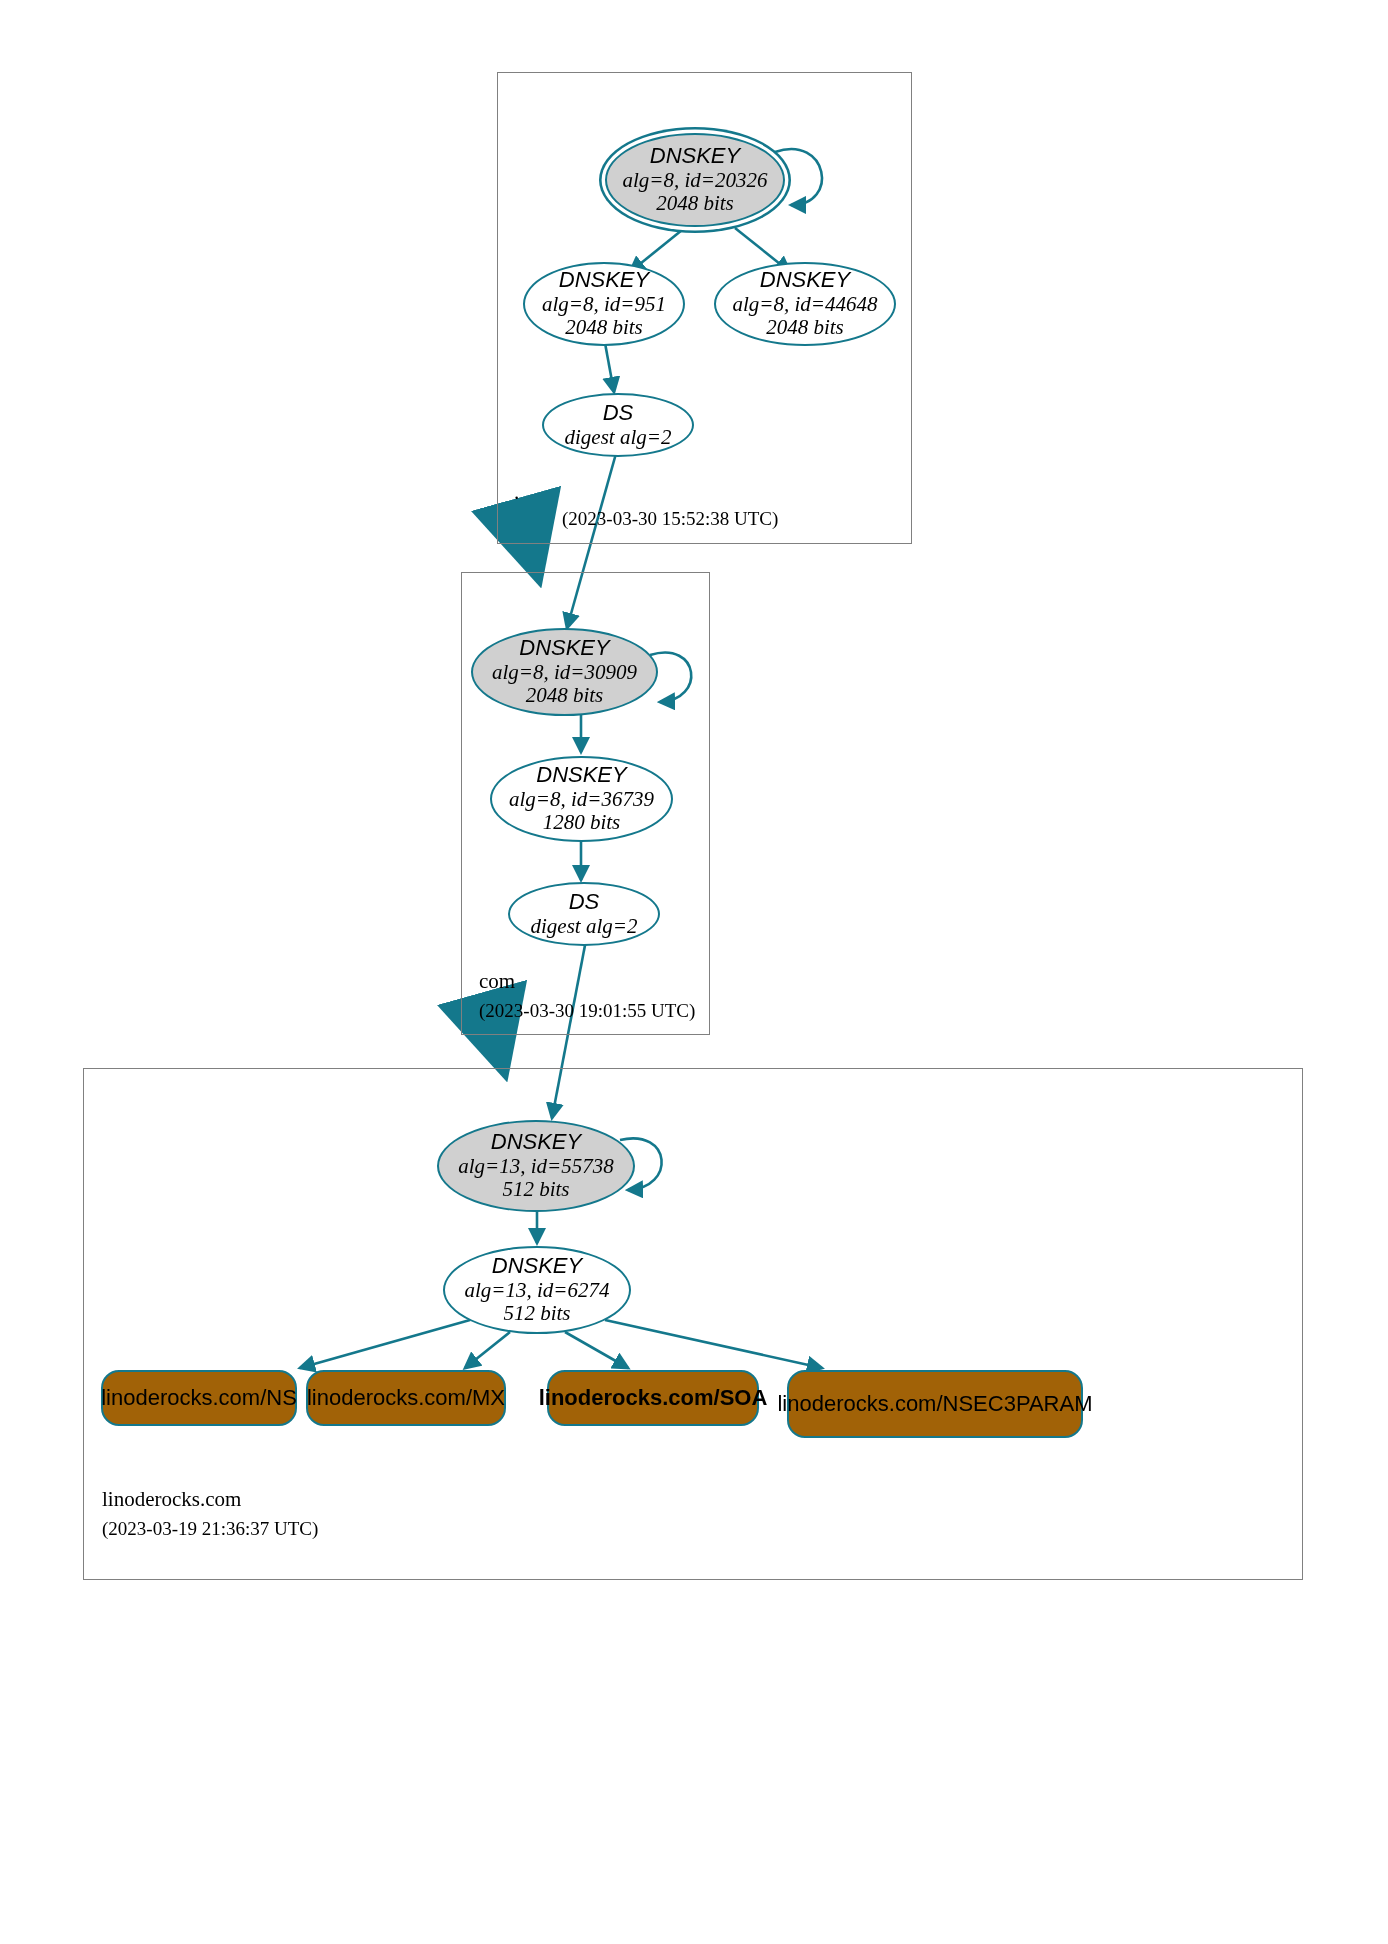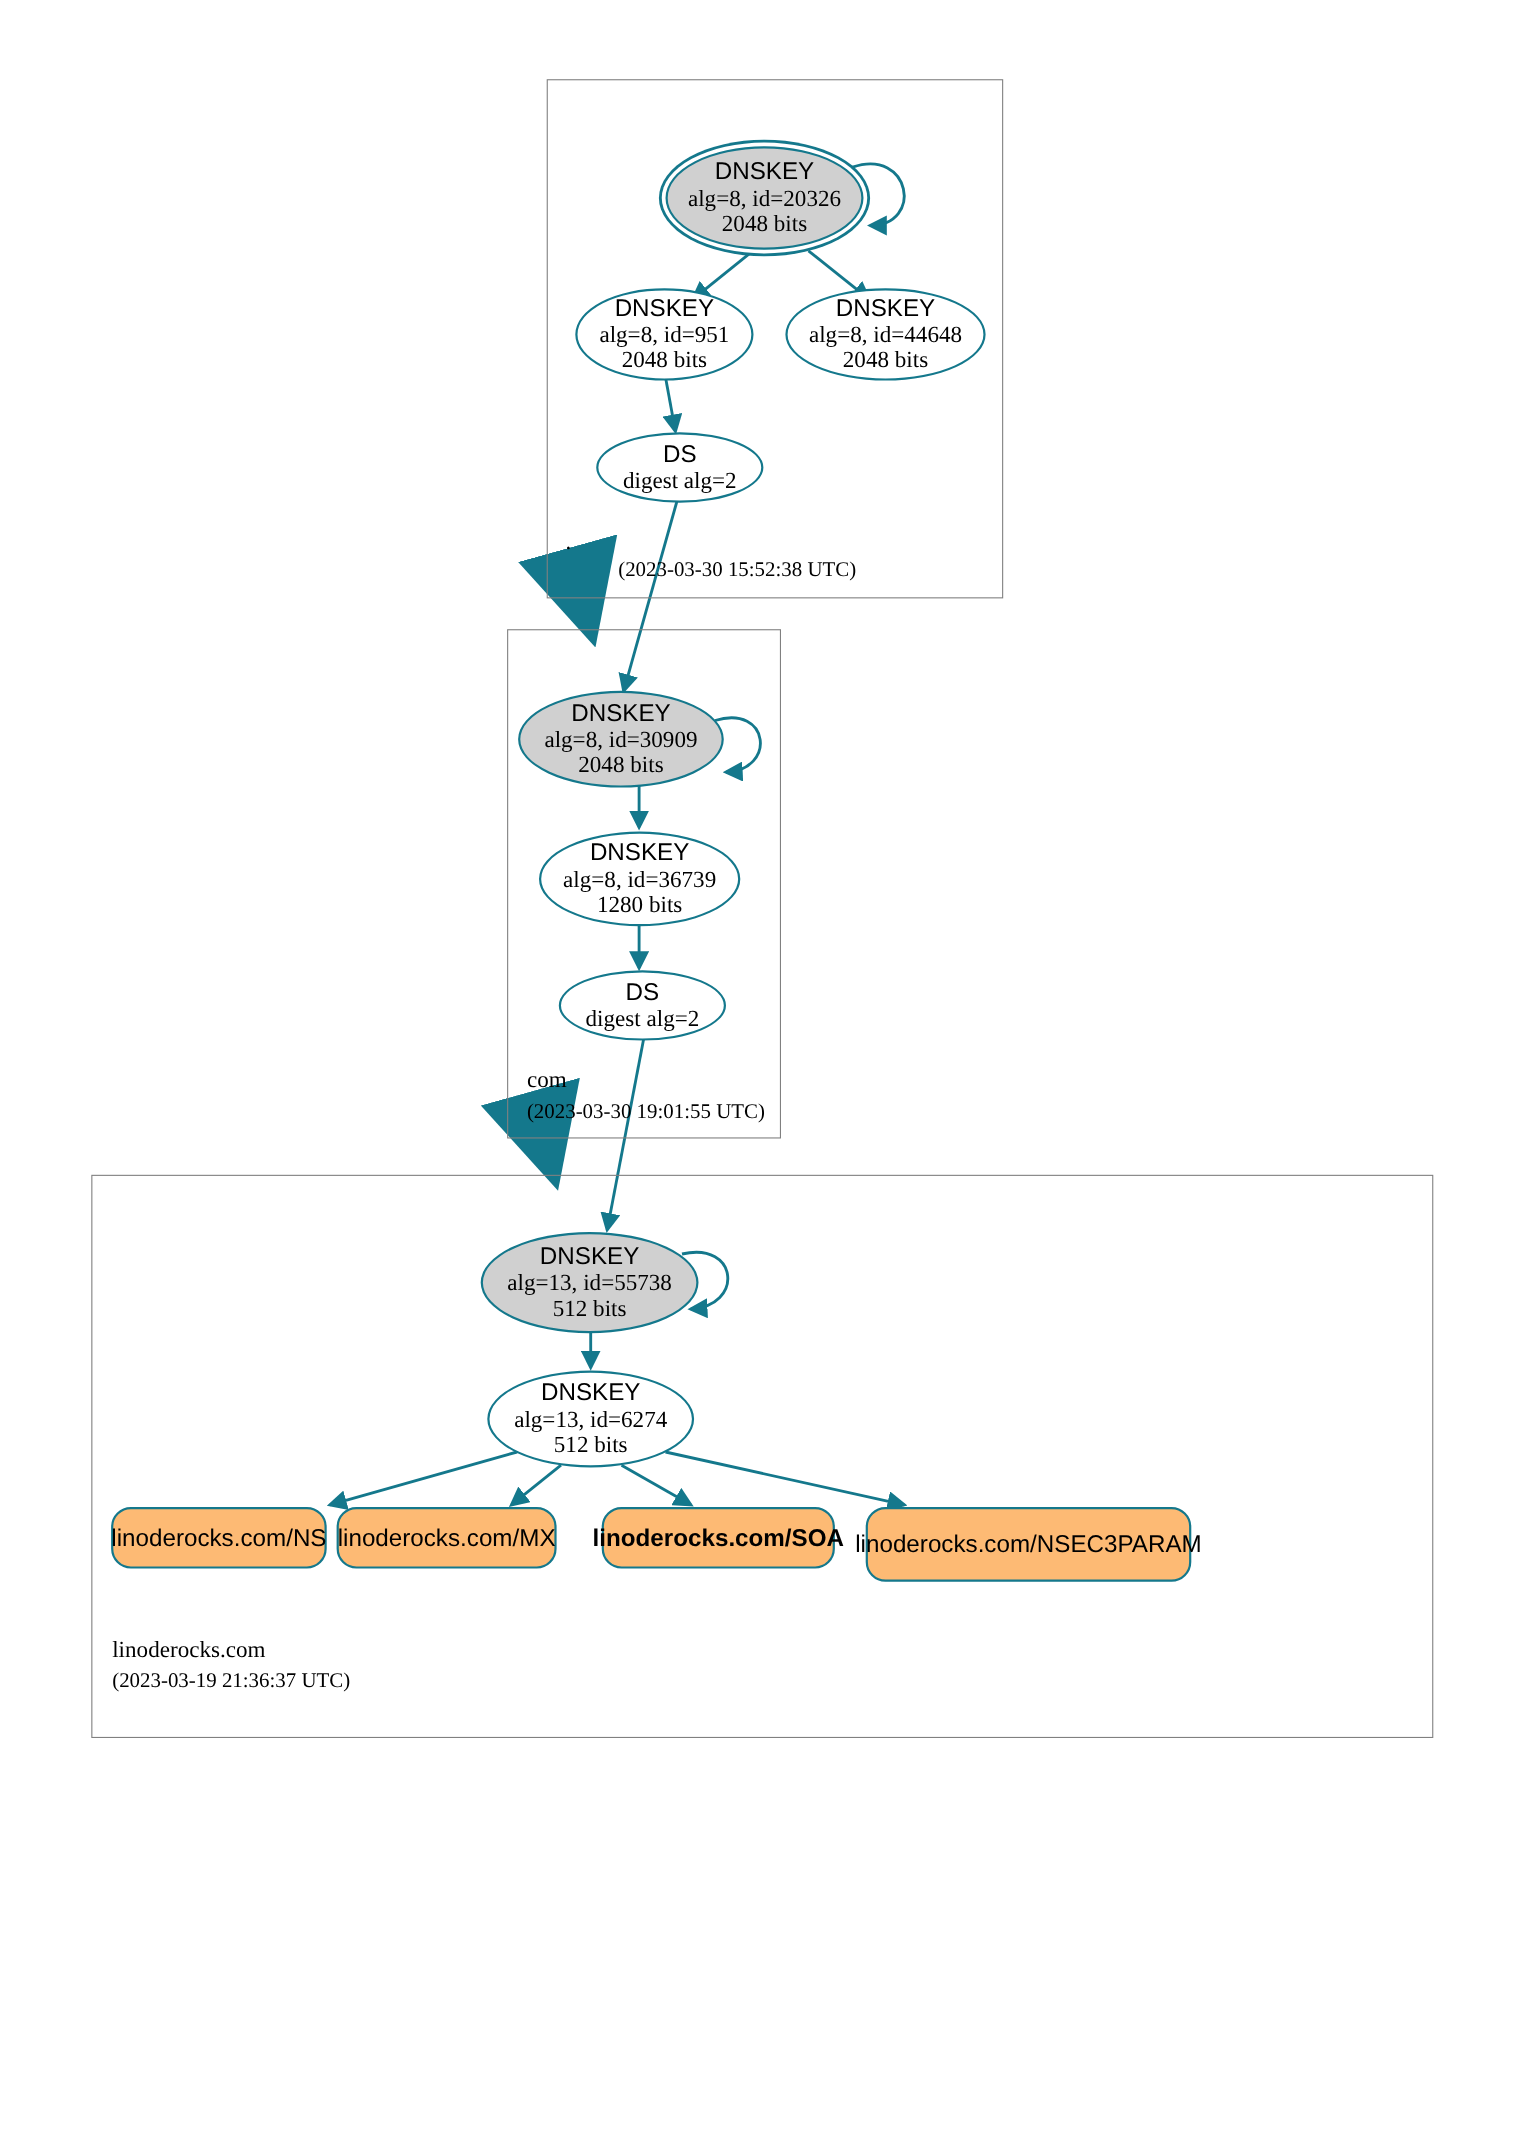--- a/index.html
+++ b/index.html
@@ -46,30 +46,31 @@
     justify-content: center;
     text-align: center;
     box-sizing: border-box;
     color: #000000;
     line-height: 1.12;
   }
   .ellipse {
     border-radius: 50%;
     border: 2.6px solid #14788c;
     background: #ffffff;
+    font-style: italic;
   }
   .ellipse.ksk {
     background: #d0d0d0;
   }
   .ellipse.sep {
     box-shadow: 0 0 0 3.4px #ffffff, 0 0 0 6px #14788c;
   }
   .rrset {
     border: 2.6px solid #14788c;
-    background: #fdba74;
+    background: #a16207;
     border-radius: 18px;
     padding: 0 14px;
   }
   .node .t1 {
     font-family: "Liberation Sans", sans-serif;
     font-size: 22px;
   }
   .node .t2, .node .t3 {
     font-family: "Liberation Serif", serif;
     font-size: 21px;

